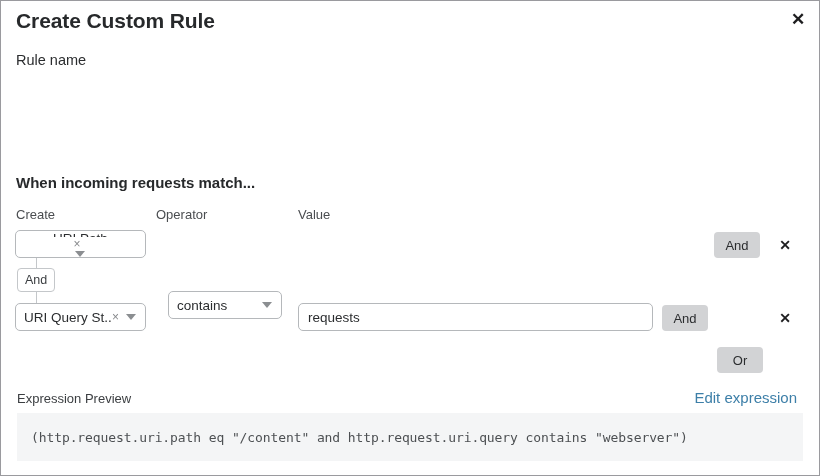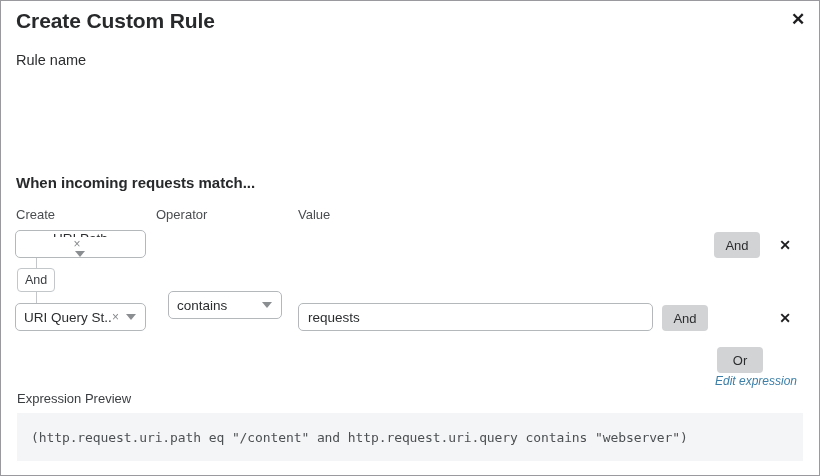--- a/index.html
+++ b/index.html
@@ -169,26 +169,25 @@
   }
 
   .exp-label {
     position: absolute;
     left: 16px; top: 390px;
     font-size: 13px;
     color: #3b3e41;
   }
   .edit-expr {
     position: absolute;
-    right: 22px; top: 373px;
-    font-size: 12px;
+    right: 22px; top: 388px;
+    font-size: 15px;
     color: #3d7fa8;
     cursor: pointer;
     text-decoration: none;
-    font-style: italic;
   }
   .exp-box {
     position: absolute;
     left: 16px; top: 412px;
     width: 786px; height: 48px;
     background: #f4f5f6;
     display: flex; align-items: center;
     padding: 0 14px;
   }
   .exp-text {

